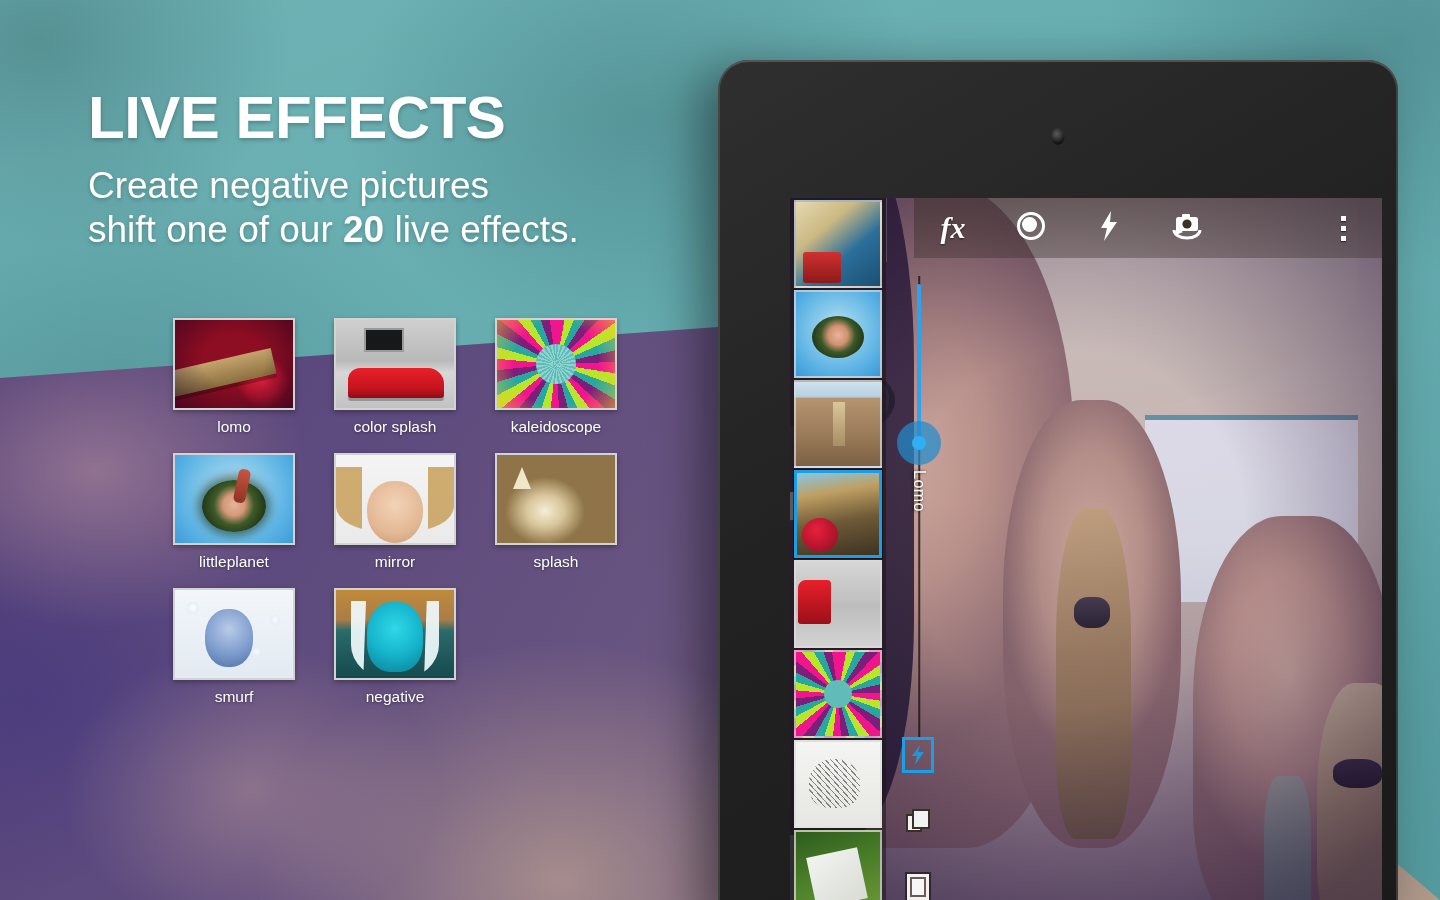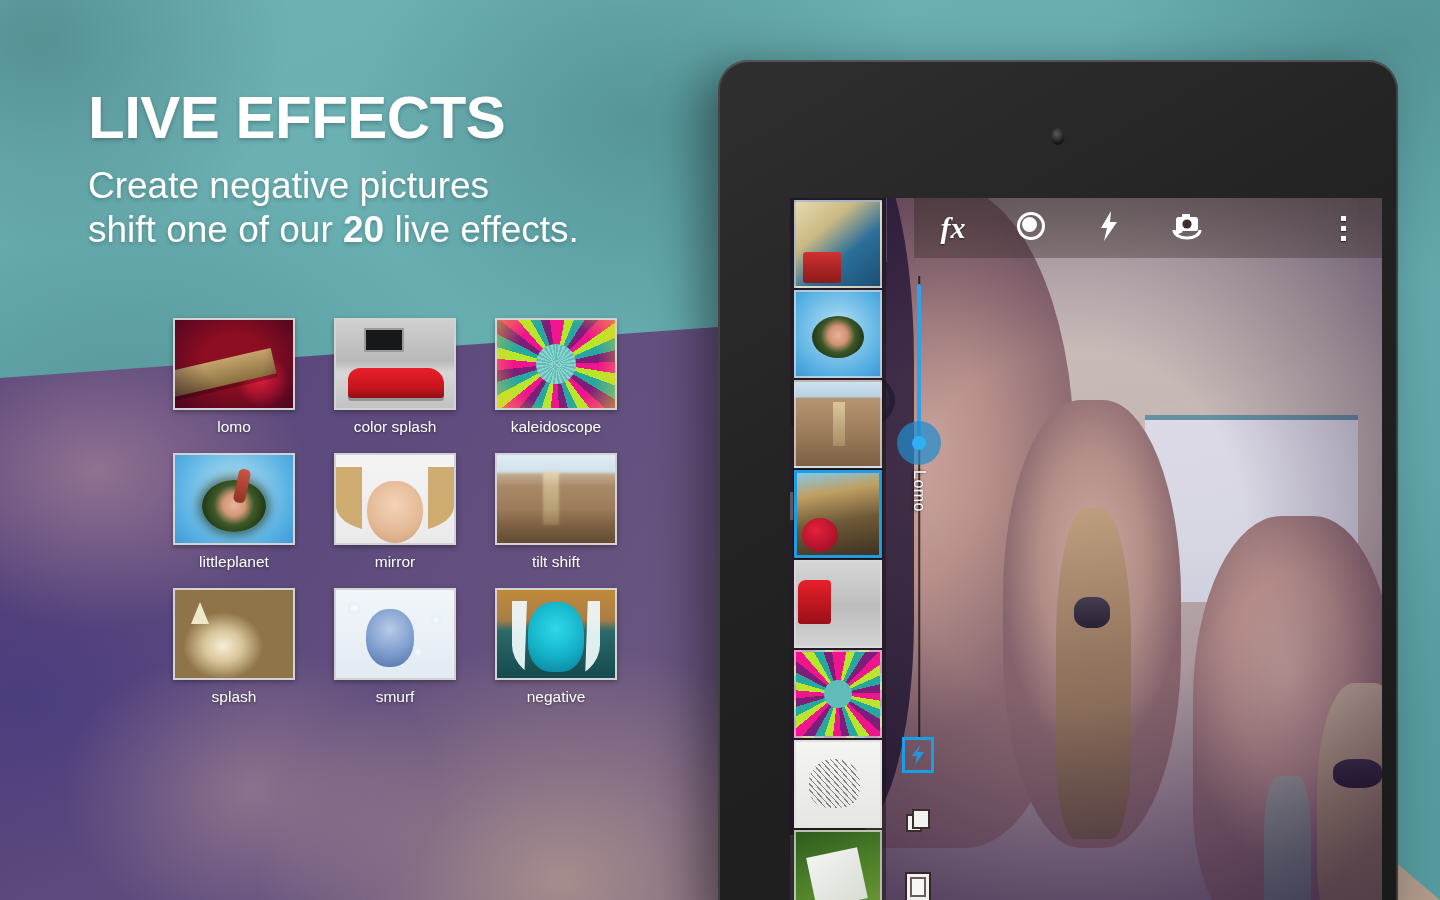--- a/index.html
+++ b/index.html
@@ -543,26 +543,20 @@
       <span class="lbl">littleplanet</span>
     </div>
     <div class="cell">
       <div class="thumb">
         <div class="art a-mirror"></div>
       </div>
       <span class="lbl">mirror</span>
     </div>
     <div class="cell">
       <div class="thumb">
-        <div class="art a-tilt"></div>
-      </div>
-      <span class="lbl">tilt shift</span>
-    </div>
-    <div class="cell">
-      <div class="thumb">
         <div class="art a-sepia"></div>
       </div>
       <span class="lbl">splash</span>
     </div>
     <div class="cell">
       <div class="thumb">
         <div class="art a-smurf"></div>
       </div>
       <span class="lbl">smurf</span>
     </div>

